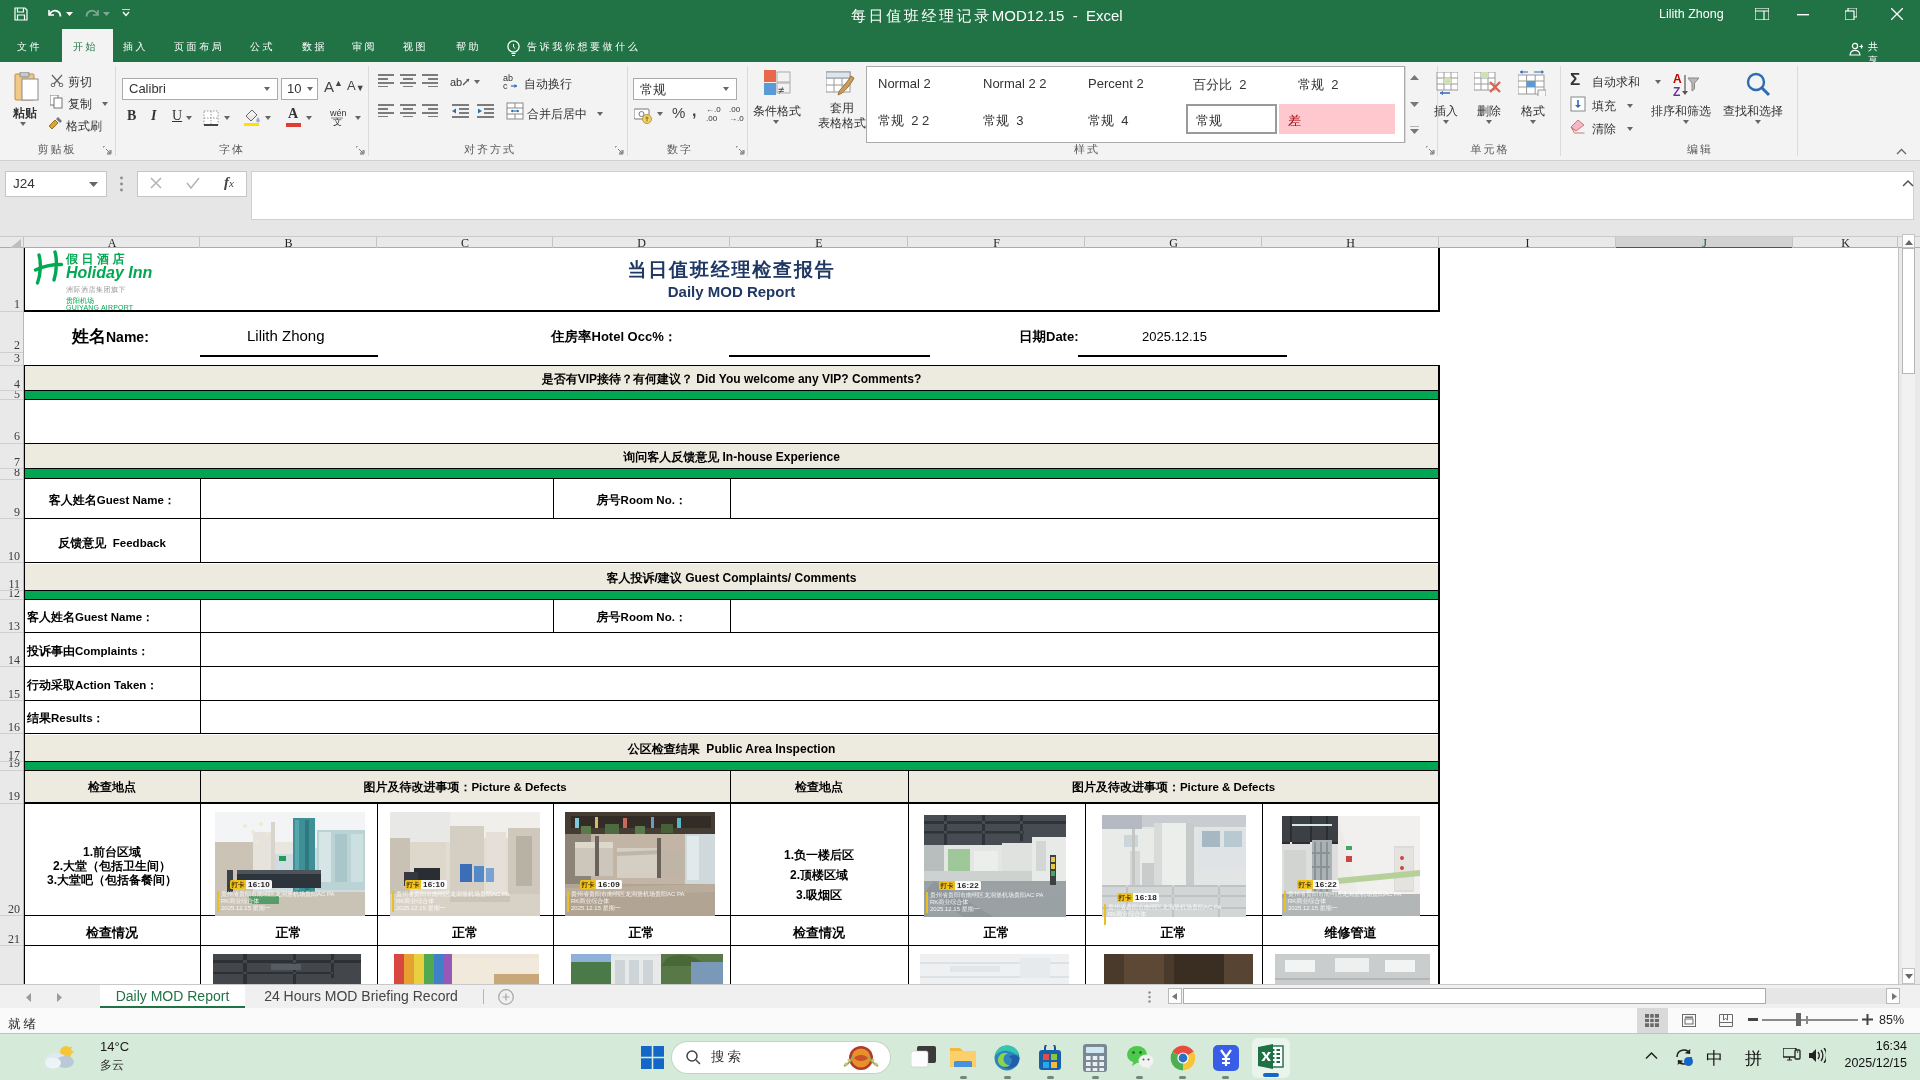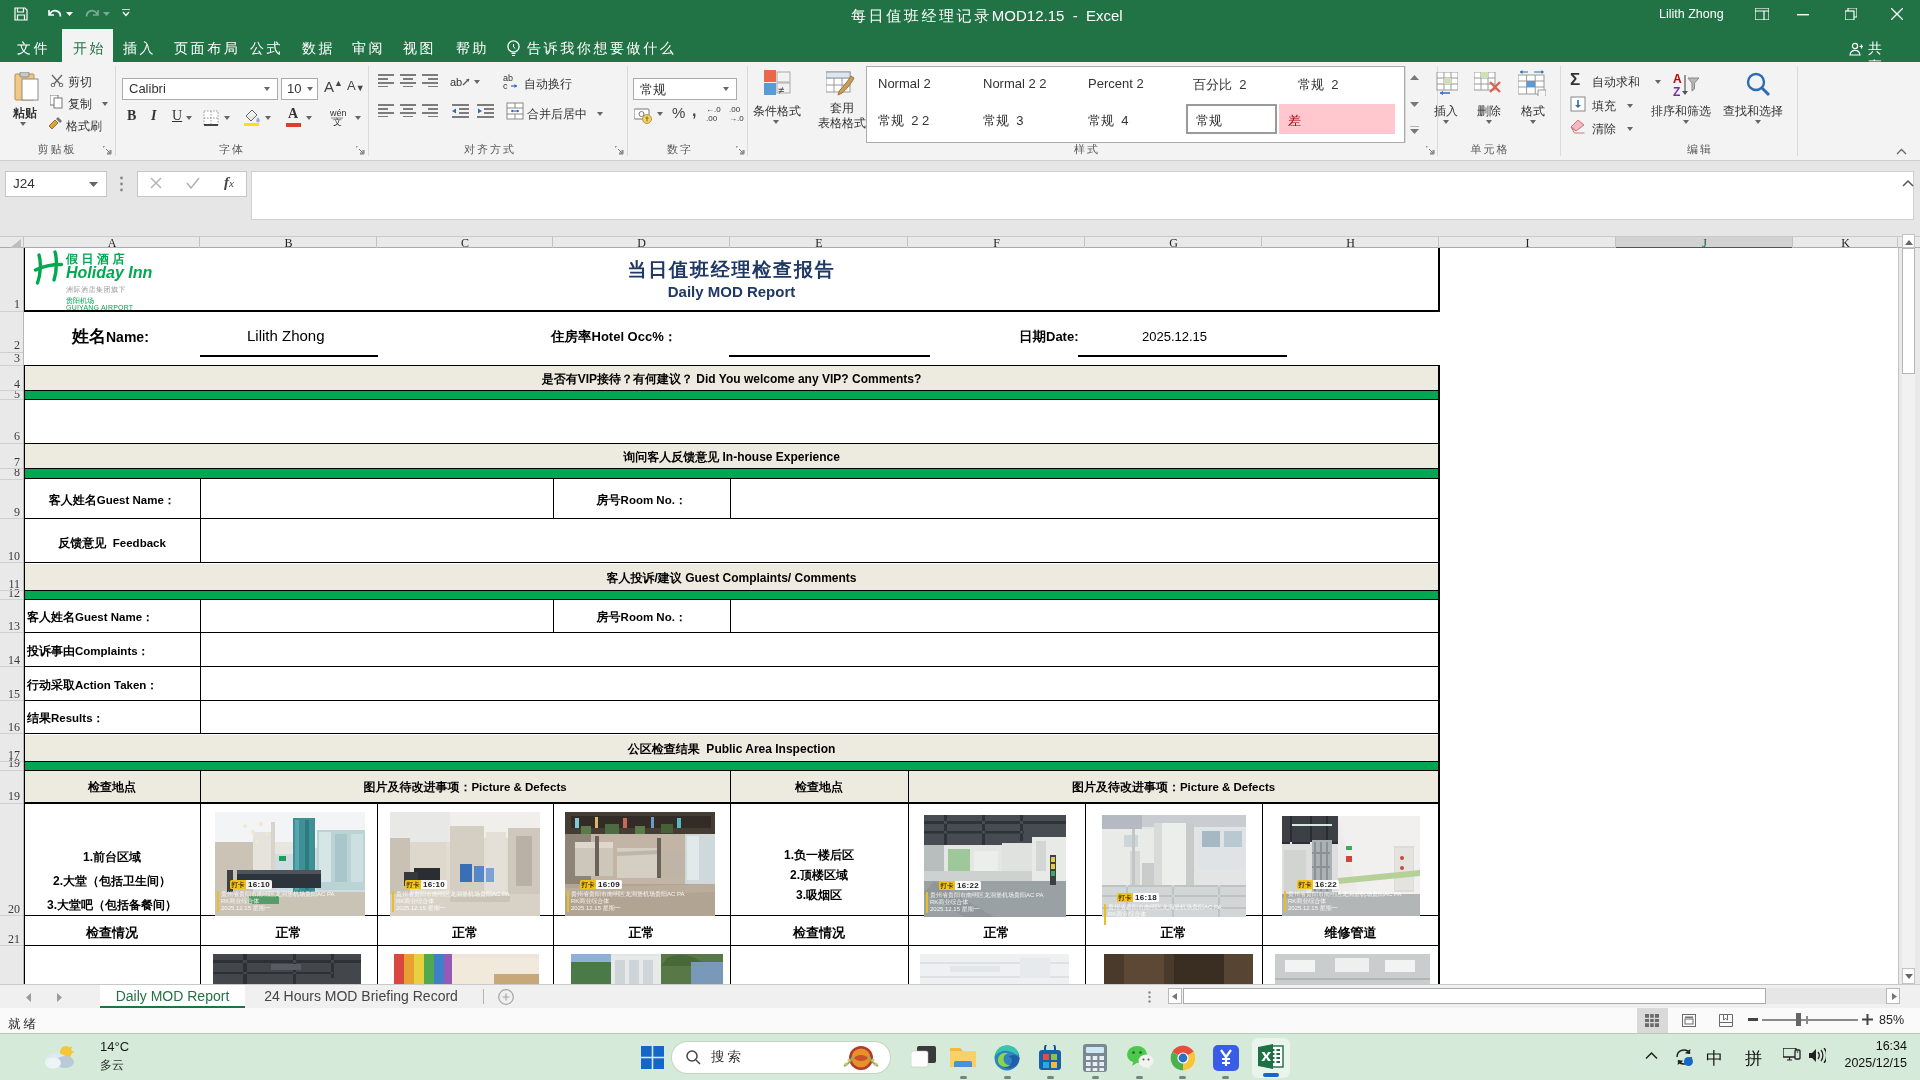--- a/index.html
+++ b/index.html
@@ -66,21 +66,21 @@
       <path d="M3 3V0h9v9h-3" fill="none" stroke="#fff" stroke-width="1.2"></path>
     </svg>
 
  <svg class="ab" style="left:1891px;top:8px;" width="12" height="12" viewBox="0 0 12 12">
       <path d="M0 0l12 12M12 0L0 12" stroke="#fff" stroke-width="1.3"></path>
     </svg>
 </div>
 
 <div class="ab green" style="left:0;top:28px;width:1920px;height:34px;"></div>
 <div class="ab" style="left:62px;top:29px;width:51px;height:33px;background:#f3f3f3;"></div>
-<div class="ab" id="ribtabs" style="top:40px;left:0;width:1600px;height:20px;color:#fff;font-size:14px;letter-spacing:2.6px;">
+<div class="ab" id="ribtabs" style="top:40px;left:0;width:1600px;height:20px;color:#fff;font-size:10px;letter-spacing:2.6px;">
  <span class="ab" style="left:17px;">文件</span>
  <span class="ab" style="left:73px;color:#217346;">开始</span>
  <span class="ab" style="left:123px;">插入</span>
  <span class="ab" style="left:174px;">页面布局</span>
  <span class="ab" style="left:250px;">公式</span>
  <span class="ab" style="left:302px;">数据</span>
  <span class="ab" style="left:352px;">审阅</span>
  <span class="ab" style="left:403px;">视图</span>
  <span class="ab" style="left:456px;">帮助</span>
  <svg class="ab" style="left:506px;top:0px;" width="15" height="17" viewBox="0 0 15 17">
@@ -570,21 +570,21 @@
 <div class="t tc" style="left:553px;top:361px;width:177px;">房号<span style="font-size:11.5px;">Room No.：</span></div>
 <div class="t" style="left:27px;top:395px;">投诉事由<span style="font-size:11.5px;">Complaints：</span></div>
 <div class="t" style="left:27px;top:429px;">行动采取<span style="font-size:11.5px;">Action Taken：</span></div>
 <div class="t" style="left:27px;top:462px;">结果<span style="font-size:11.5px;">Results：</span></div>
 
 <div class="t tc" style="left:24px;top:531px;width:176px;">检查地点</div>
 <div class="t tc" style="left:200px;top:531px;width:530px;">图片及待改进事项：<span style="font-size:11.5px;">Picture &amp; Defects</span></div>
 <div class="t tc" style="left:730px;top:531px;width:178px;">检查地点</div>
 <div class="t tc" style="left:908px;top:531px;width:531px;">图片及待改进事项：<span style="font-size:11.5px;">Picture &amp; Defects</span></div>
 
-<div class="t tc" style="left:24px;top:597px;width:176px;line-height:24px;">1.前台区域<br>2.大堂（包括卫生间）<br>3.大堂吧（包括备餐间）</div>
+<div class="t tc" style="left:24px;top:597px;width:176px;line-height:14px;">1.前台区域<br>2.大堂（包括卫生间）<br>3.大堂吧（包括备餐间）</div>
 <div class="t tc" style="left:730px;top:597px;width:178px;line-height:20px;">1.负一楼后区<br>2.顶楼区域<br>3.吸烟区</div>
 
 <div class="t tc" style="left:24px;top:676px;width:176px;font-size:13px;">检查情况</div>
 <div class="t tc" style="left:200px;top:676px;width:177px;font-size:13px;">正常</div>
 <div class="t tc" style="left:377px;top:676px;width:176px;font-size:13px;">正常</div>
 <div class="t tc" style="left:553px;top:676px;width:177px;font-size:13px;">正常</div>
 <div class="t tc" style="left:730px;top:676px;width:178px;font-size:13px;">检查情况</div>
 <div class="t tc" style="left:908px;top:676px;width:177px;font-size:13px;">正常</div>
 <div class="t tc" style="left:1085px;top:676px;width:177px;font-size:13px;">正常</div>
 <div class="t tc" style="left:1262px;top:676px;width:177px;font-size:13px;">维修管道</div>

